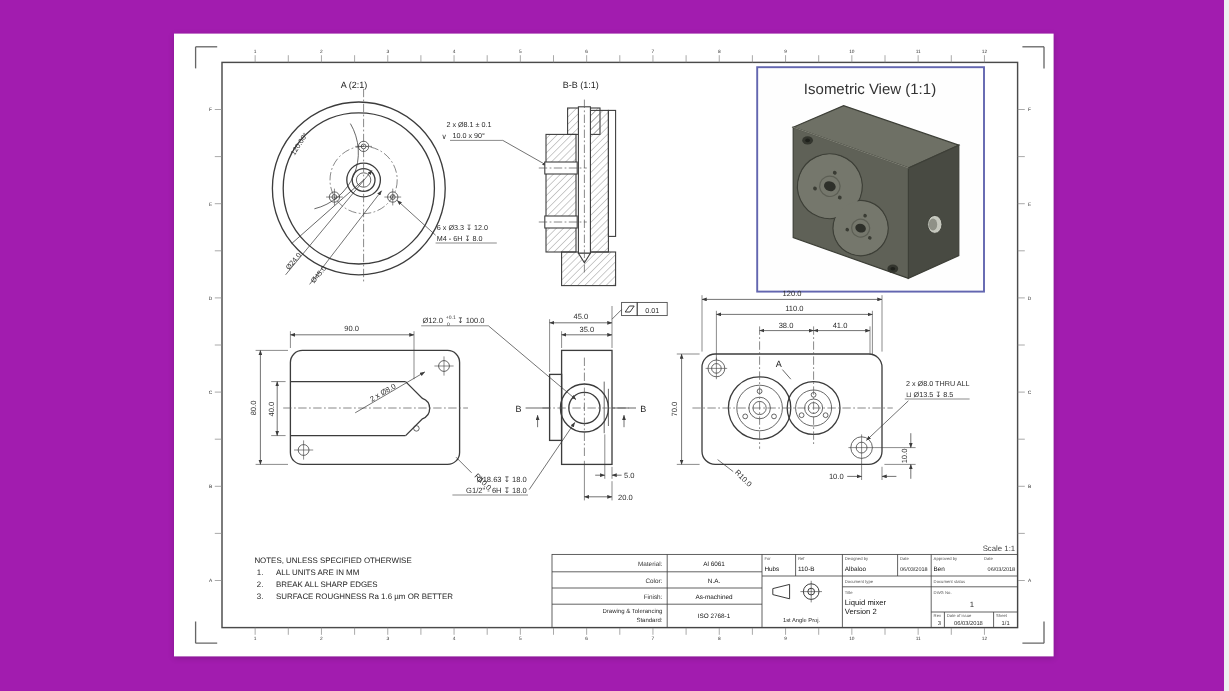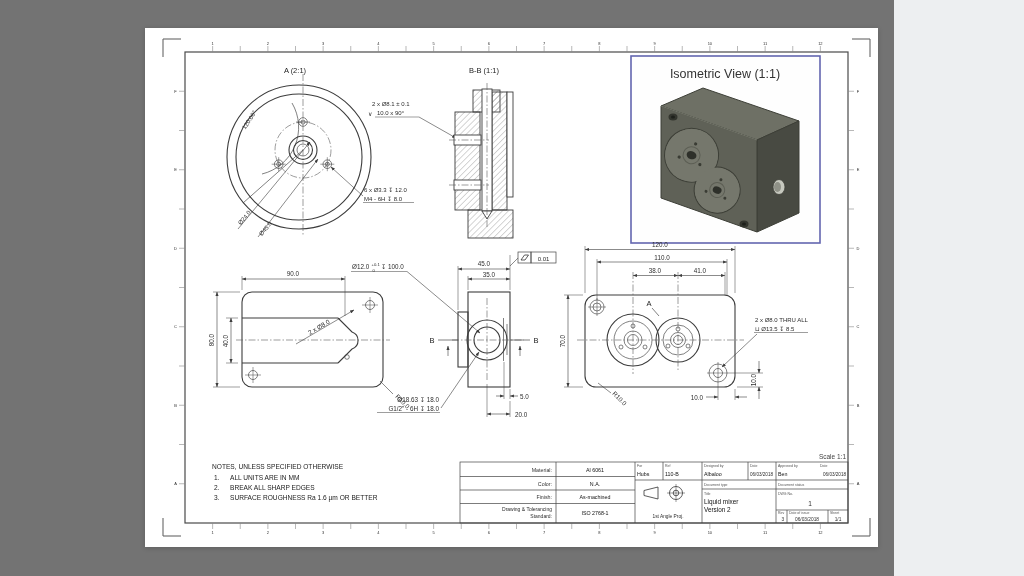--- a/index.html
+++ b/index.html
@@ -1,16 +1,16 @@
 <!DOCTYPE html>
 <html><head>
 <meta charset="utf-8">
 <style>
   html,body{margin:0;padding:0;background:#edeff1;}
-  .stage{position:relative;width:894px;height:576px;background:#737373;overflow:hidden;
+  .stage{position:relative;width:1020px;height:576px;background:#a21caf;overflow:hidden;
          font-family:"Liberation Sans",sans-serif;}
   .sheet{position:absolute;left:145px;top:28px;width:733px;height:519px;background:#ffffff;
          box-shadow:0 1px 5px rgba(0,0,0,.18);}
   svg{position:absolute;left:0;top:0;}
   svg text{font-family:"Liberation Sans",sans-serif;fill:#2d2d2d;}
   .vtitle{font-size:7.5px;fill:#222;}
   .iso-title{font-size:12.5px;fill:#333;}
   .dim{font-size:6.3px;}
   .dims{font-size:6px;}
   .tiny{font-size:3.5px;fill:#555;}

